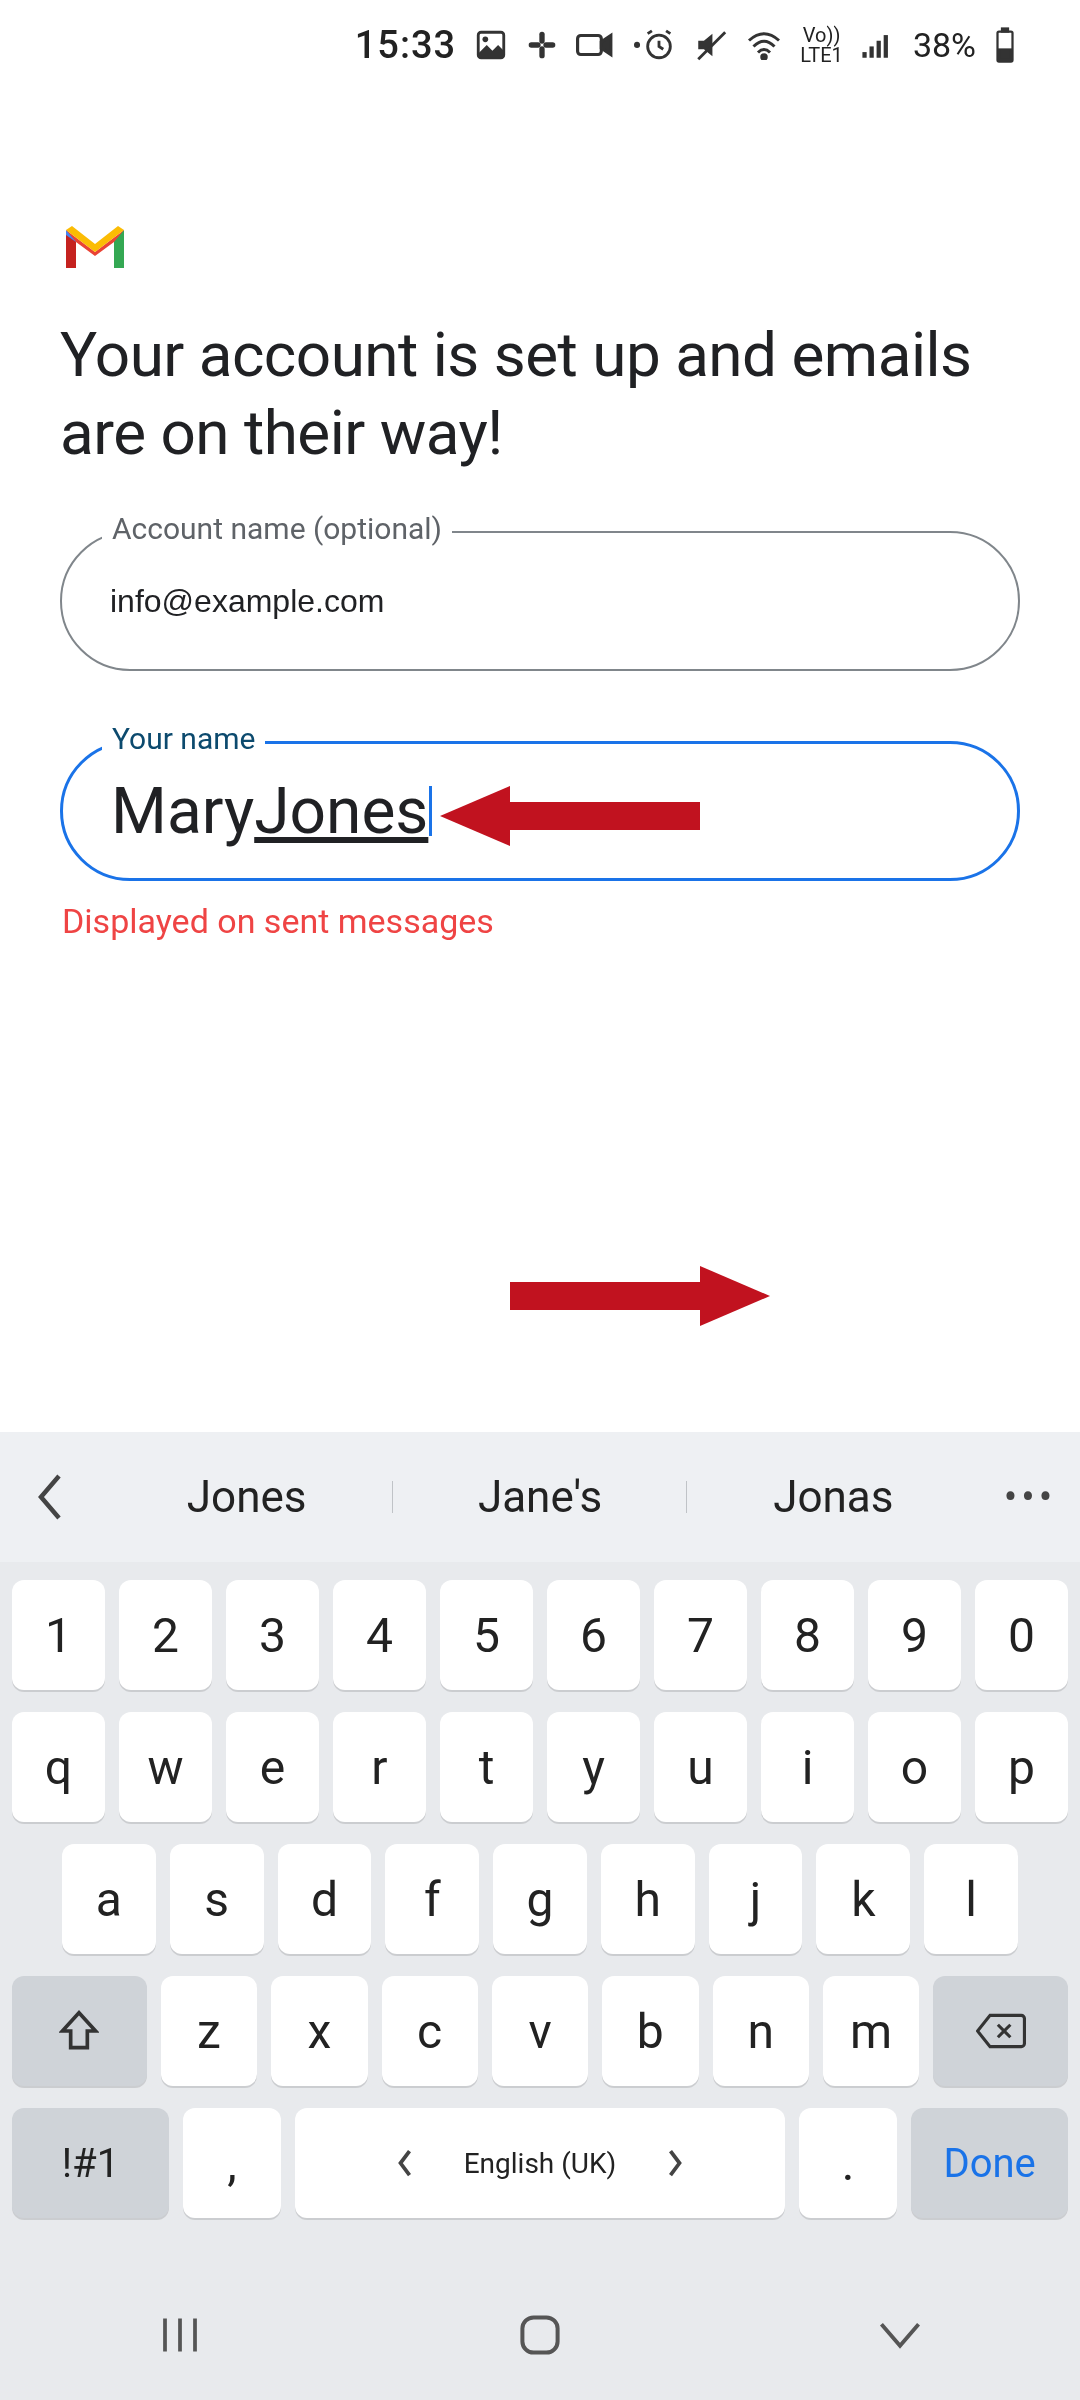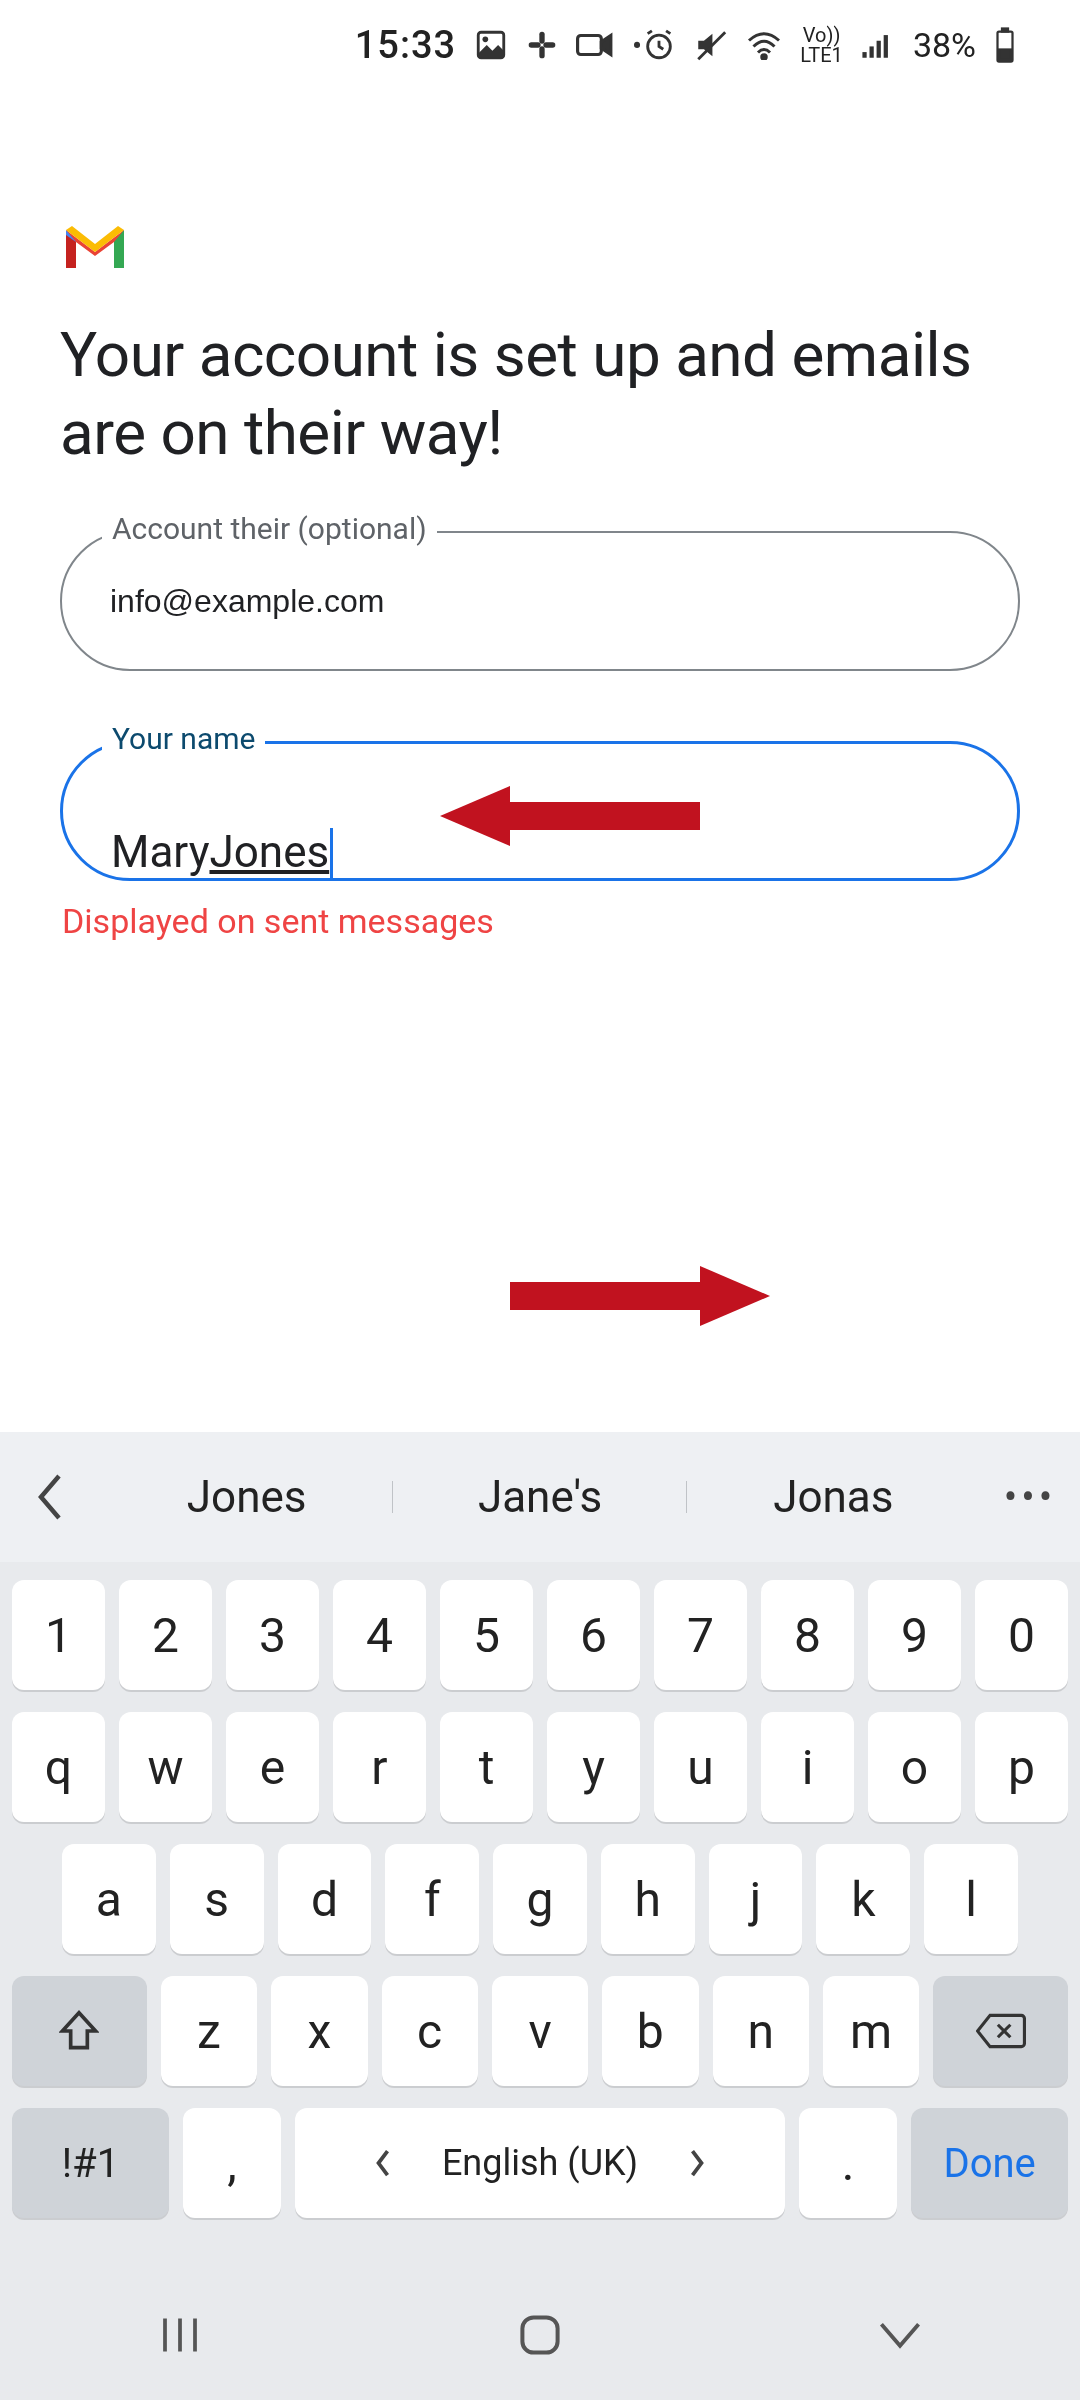--- a/index.html
+++ b/index.html
@@ -30,26 +30,26 @@
   .suggestions { flex: 1; display: flex; }
   .suggestion { flex: 1; text-align: center; font-size: 44px; color: #222; position: relative; }
   .suggestion:not(:last-child)::after { content:''; position:absolute; right:0; top:20%; height:60%; width:1px; background:#c0c3c7;}
   .sugg-more { width: 100px; display:flex; align-items:center; justify-content:center; font-size:40px; color:#444; letter-spacing:4px;}
   .key-rows { padding: 18px 12px 30px 12px; }
   .krow { display: flex; gap: 14px; margin-bottom: 22px; }
   .krow.center { padding: 0 50px; }
   .key { flex: 1; height: 110px; background: #fff; border-radius: 12px; display: flex; align-items: center; justify-content: center; font-size: 48px; color: #222; box-shadow: 0 2px 0 rgba(0,0,0,0.12); }
   .key.func { background: #cfd3d8; }
   .key.shift, .key.backspace { flex: 1.4; }
-  .key.space { flex: 5; font-size: 36px; gap:50px;}
+  .key.space { flex: 5; font-size: 28px; gap:50px;}
   .key.done { flex: 1.6; background:#cfd3d8; color:#1a73e8; font-size:40px;}
   .key.sym { flex: 1.6; font-size:40px;}
   .navbar { height: 130px; display:flex; align-items:center; justify-content:space-around; background:#e8eaed;}
   .navbtn { width:80px; height:50px; display:flex; align-items:center; justify-content:center;}
-  .field-text { display:flex; align-items:flex-end; width:100%; height:140px; border:3px solid #1a73e8; border-radius:70px; padding:0 48px; font-size:44px; color:#202124;}
+  .field-text { display:flex; align-items:center; width:100%; height:140px; border:3px solid #1a73e8; border-radius:70px; padding:0 48px; font-size:64px; color:#202124;}
 </style>
 </head>
 <body>
 
 <div class="statusbar">
   <div class="left">
     <span class="time">15:33</span>
     <span class="icon">
       <svg width="34" height="34" viewBox="0 0 24 24" fill="#333">
           <rect x="3" y="3" width="18" height="18" rx="2" fill="none" stroke="#333" stroke-width="2"></rect>
@@ -125,21 +125,21 @@
         <path d="M6 10 L6 48 H16 V22 Z" fill="#4285F4"></path>
         <path d="M64 10 V48 H54 V22 Z" fill="#34A853"></path>
         <path d="M6 10 L35 32 L64 10 L58 6 L35 24 L12 6 Z" fill="#FBBC04"></path>
         <path d="M6 48 H16 V22 L6 15 Z" fill="#C5221F"></path>
       </svg>
   </div>
 
   <h1 class="heading">Your account is set up and emails are on their way!</h1>
 
   <div class="field-wrap">
-    <span class="floating-label">Account their (optional)</span>
+    <span class="floating-label">Account name (optional)</span>
     <input class="textbox" value="info@example.com" style="">
   </div>
 
   <div class="field-wrap focused">
     <span class="floating-label">Your name</span>
     <div class="field-text">
       <span class="name-value">Mary </span>
         <span class="name-value underlined">Jones</span>
         <span class="cursor"></span>
     </div>

